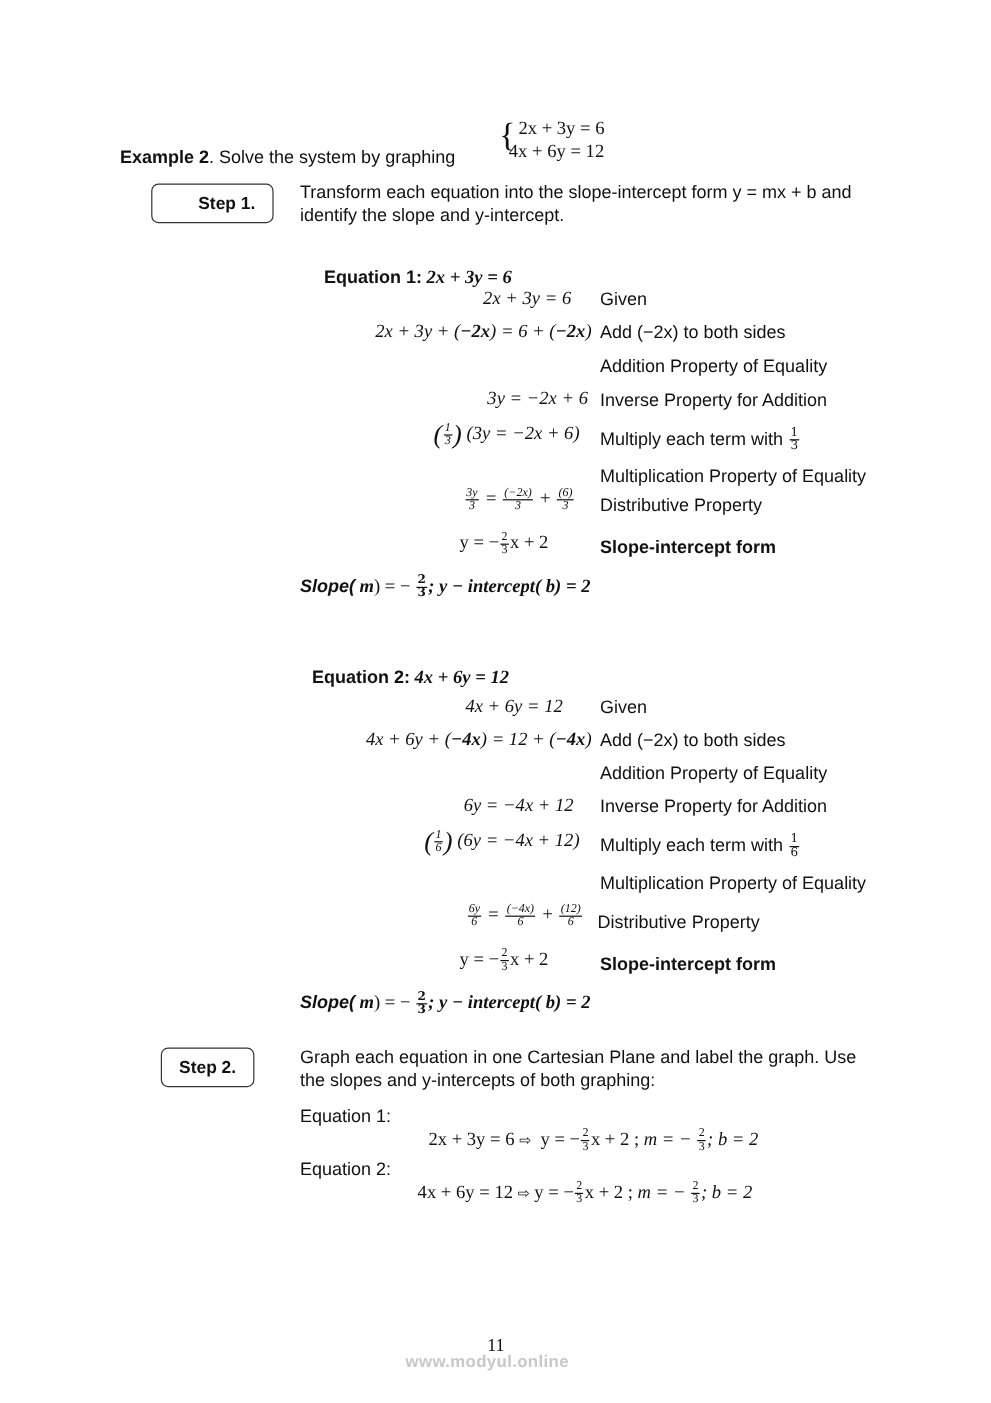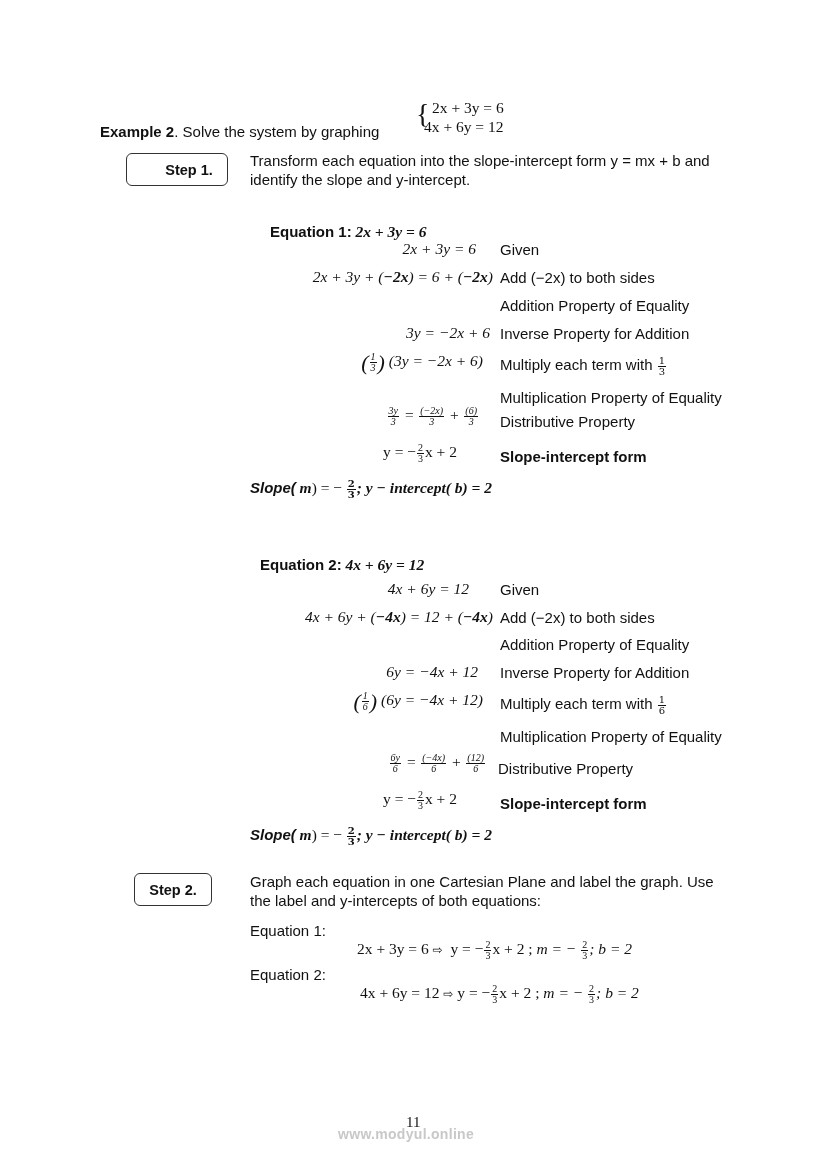--- a/index.html
+++ b/index.html
@@ -165,39 +165,39 @@
   <span class="frac serif bold">
       <span class="num">2</span>
       <span>3</span>
     </span><span class="m14 bold mi">; y − intercept( b) =  2</span>
 </div>
 
 <div class="step-box" style="left:134px;top:873px;width:76px;height:31px;">
   <span>Step 2.</span>
 </div>
 <div class="abs sans f15" style="left:250px;top:873px;">Graph each equation in one Cartesian Plane and label the graph. Use</div>
-<div class="abs sans f15" style="left:250px;top:892px;">the label and y-intercepts of both equations:</div>
+<div class="abs sans f15" style="left:250px;top:892px;">the slopes and y-intercepts of both graphing:</div>
 
 <div class="abs sans f15" style="left:250px;top:922px;">Equation 1:</div>
 <div class="abs m14" style="left:357px;top:940px;">
   <span>2x  +  3y  =  6</span>
   <span style="font-size:12px;">⇨</span>
   &nbsp;<span>y =  −</span><span class="frac">
       <span class="num">2</span>
       <span>3</span>
     </span><span>x + 2 ;</span>
   <span class="mi">m  =  −</span>
   <span class="frac">
       <span class="num">2</span>
       <span>3</span>
     </span><span class="mi">; b =  2</span>
 </div>
 
 <div class="abs sans f15" style="left:250px;top:966px;">Equation 2:</div>
-<div class="abs m14" style="left:360px;top:984px;">
+<div class="abs m14" style="left:348px;top:984px;">
   <span>4x  +  6y  =  12</span>
   <span style="font-size:12px;">⇨</span>
   <span>y =  −</span><span class="frac">
       <span class="num">2</span>
       <span>3</span>
     </span><span>x + 2 ;</span>
   <span class="mi">m  =  −</span>
   <span class="frac">
       <span class="num">2</span>
       <span>3</span>

